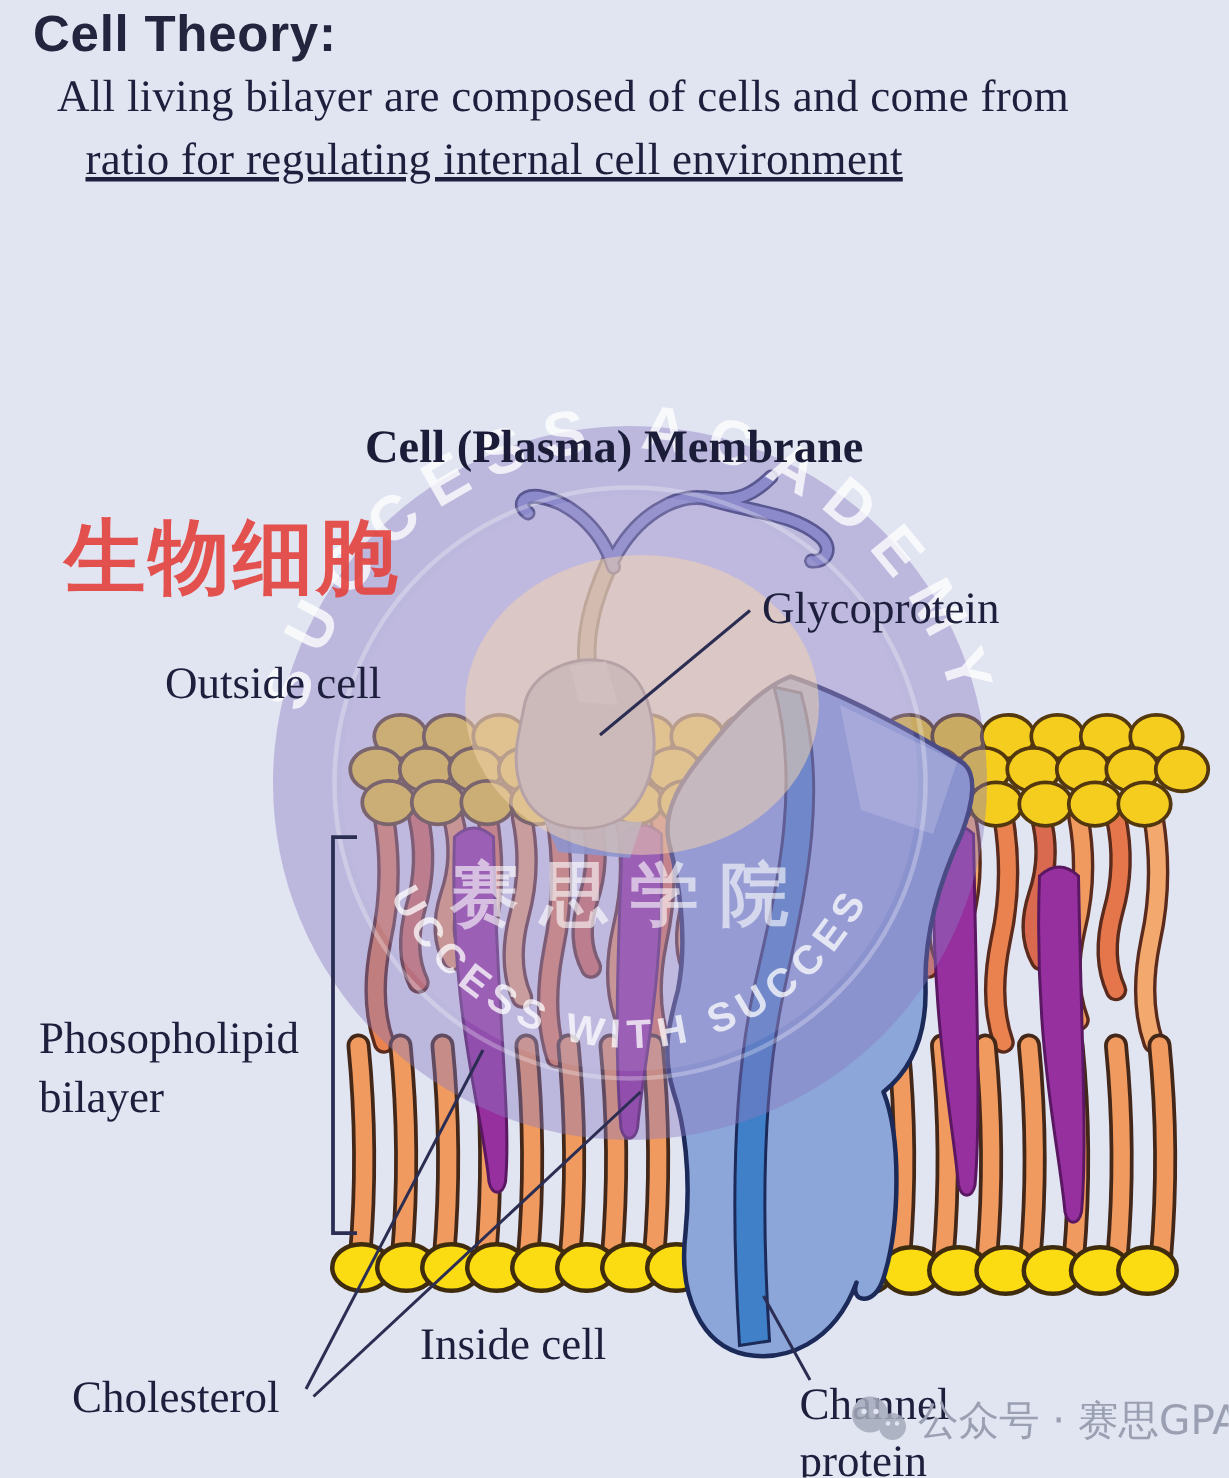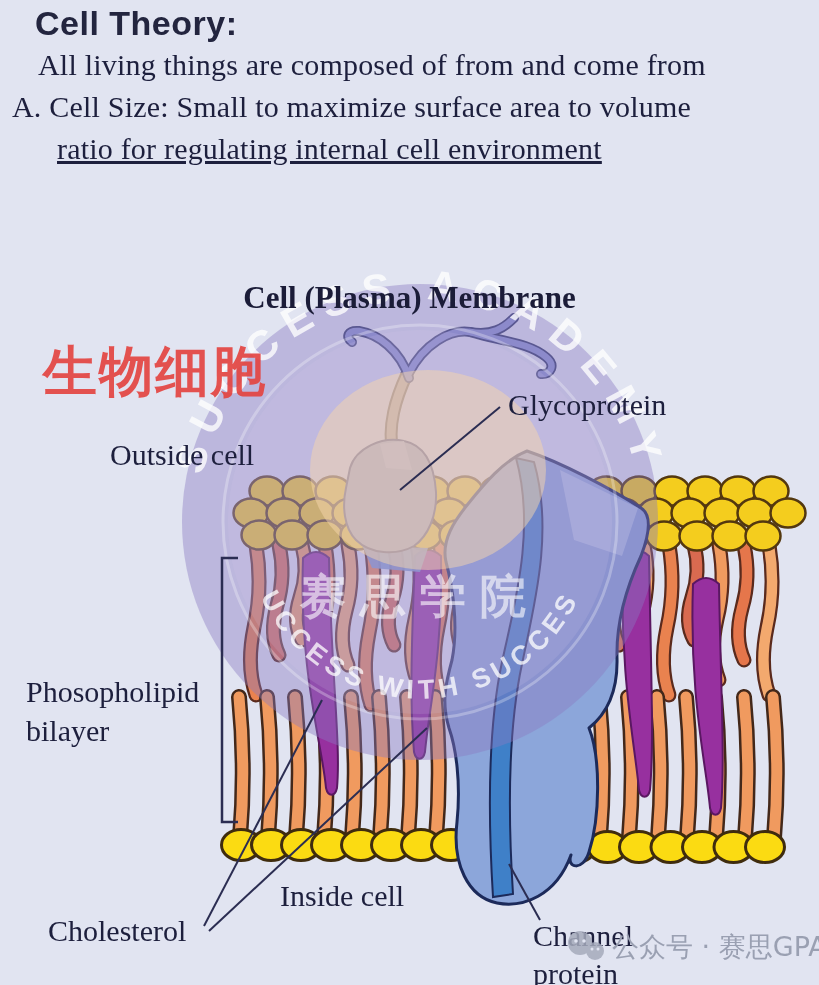--- a/index.html
+++ b/index.html
@@ -4,21 +4,21 @@
 <style>
   html,body{margin:0;padding:0;}
   body{
     width:819px;height:985px;position:relative;overflow:hidden;
     background:#e1e4f1;
     font-family:"Liberation Serif","DejaVu Serif",serif;
   }
   #diagram-svg{position:absolute;left:0;top:0;}
   .abs{position:absolute;}
   .notes-heading{
-    left:35px;top:4px;
+    left:22px;top:4px;
     font-family:"Liberation Sans","DejaVu Sans",sans-serif;
     font-weight:bold;font-size:34px;color:#23253f;letter-spacing:0.5px;
   }
   .notes-body{left:12px;top:44px;width:800px;font-size:30px;color:#1d1f3d;line-height:42px;letter-spacing:0.2px;}
   .ind1{padding-left:26px;}
   .ind0{padding-left:0px;}
   .ind2{padding-left:45px;text-decoration:underline;}
   .figure-title{
     left:0;top:280px;width:819px;text-align:center;
     font-weight:bold;font-size:31px;color:#1b1c38;
@@ -236,22 +236,21 @@
       <text x="48" y="941" fill="#1d1f3d" font-family="&quot;Liberation Serif&quot;,&quot;DejaVu Serif&quot;,serif" font-size="30">Cholesterol</text>
       <line x1="540" y1="920" x2="509" y2="864" stroke="#2b2d52" stroke-width="2"></line>
       <text x="533" y="946" fill="#1d1f3d" font-family="&quot;Liberation Serif&quot;,&quot;DejaVu Serif&quot;,serif" font-size="30">Channel</text>
       <text x="533" y="984" fill="#1d1f3d" font-family="&quot;Liberation Serif&quot;,&quot;DejaVu Serif&quot;,serif" font-size="30">protein</text>
     </g>
   </svg>
 
 <div class="abs notes-heading">Cell Theory:</div>
 
 <div class="abs notes-body">
-  <div class="ind1">All living things are composed of from and come from</div>
-  <div class="ind0">A. Cell Size: Small to maximize surface area to volume</div>
+  <div class="ind1">All living bilayer are composed of cells and come from</div>
   <div class="ind2">ratio for regulating internal cell environment</div>
 </div>
 
 <div class="abs figure-title">Cell (Plasma) Membrane</div>
 
 <div class="abs red-cn">生物细胞</div>
 
 <div class="abs footer-wm">
   <svg width="40" height="34" viewBox="0 0 40 34">
     <g fill="#a6abbc" opacity="0.85">

